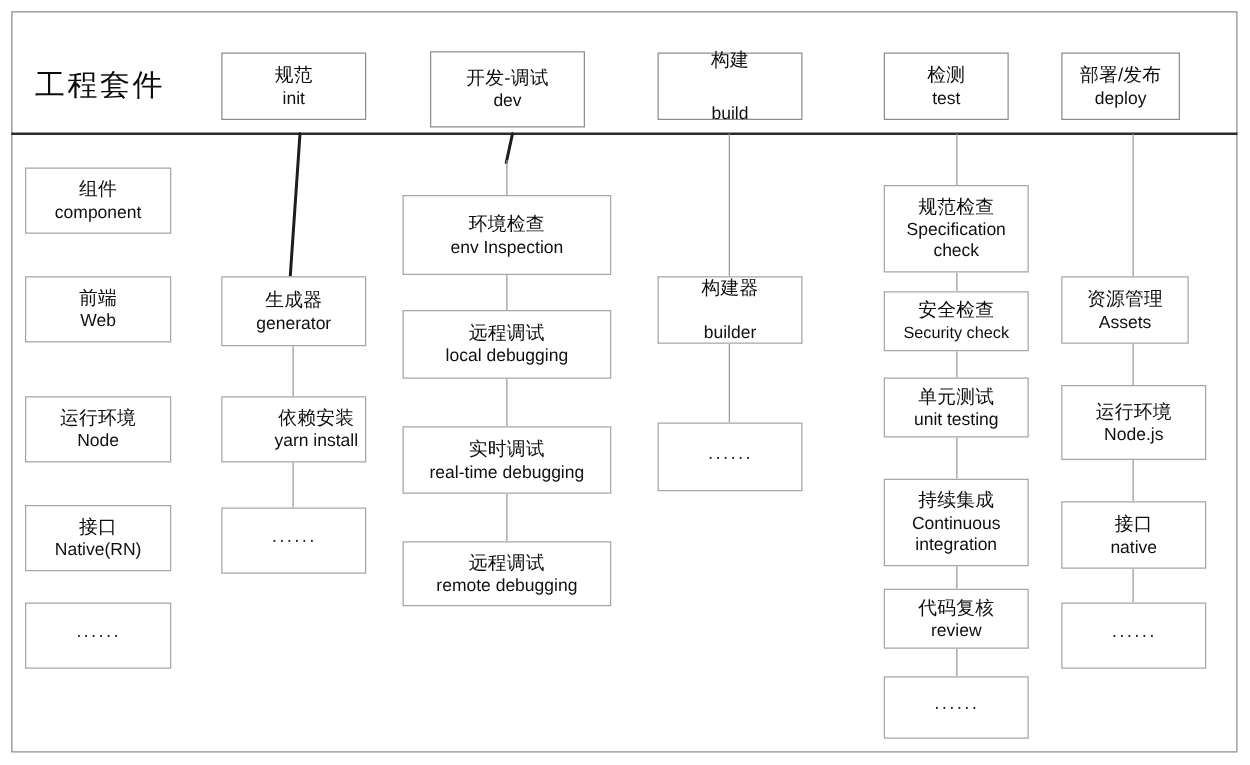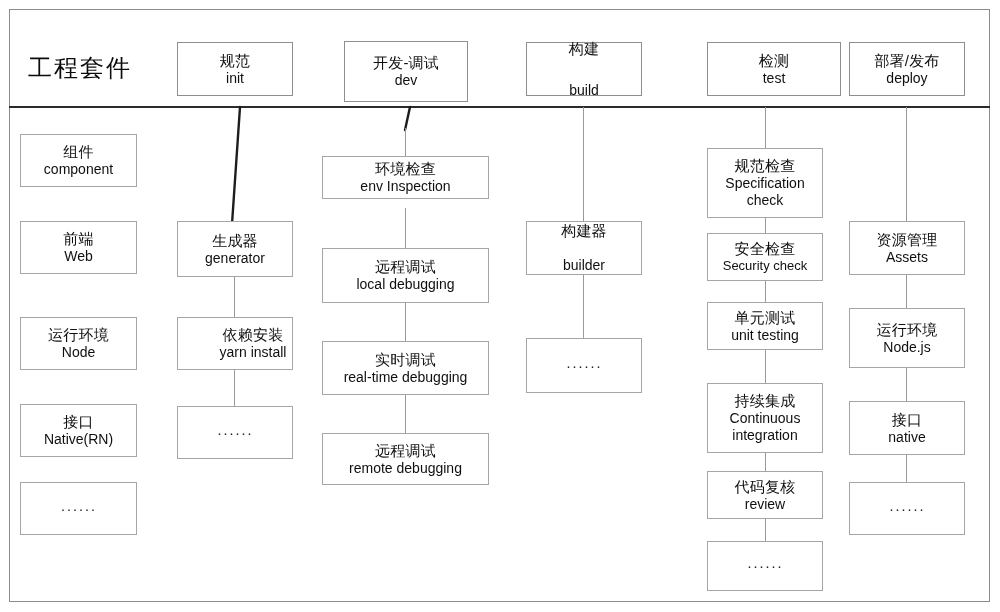--- a/index.html
+++ b/index.html
@@ -118,26 +118,26 @@
   <div class="box header-box" style="left:344px; top:41px; width:124px; height:61px;">
     <span class="cn">开发-调试</span>
     <span class="en">dev</span>
   </div>
 
   <div class="box header-box" style="left:526px; top:42px; width:116px; height:54px;gap:24px;">
     <span class="cn">构建</span>
     <span class="en">build</span>
   </div>
 
-  <div class="box header-box" style="left:707px; top:42px; width:134px; height:54px;">
+  <div class="box header-box" style="left:707px; top:42px; width:100px; height:54px;">
     <span class="cn">检测</span>
     <span class="en">test</span>
   </div>
 
-  <div class="box header-box" style="left:849px; top:42px; width:116px; height:54px;">
+  <div class="box header-box" style="left:849px; top:42px; width:95px; height:54px;">
     <span class="cn">部署/发布</span>
     <span class="en">deploy</span>
   </div>
 
   <svg class="conn-slant" style="left:0; top:0; width:1000px; height:612px;">
     <line x1="240" y1="107" x2="232" y2="224"></line>
   </svg>
   <div class="conn" style="left:234px; top:277px; height:42px;"></div>
   <div class="conn" style="left:234px; top:370px; height:36px;"></div>
 
@@ -189,21 +189,21 @@
     <span class="en">generator</span>
   </div>
   <div class="box" style="left:177px; top:317px; width:116px; height:53px;padding-left:36px;">
     <span class="cn">依赖安装</span>
     <span class="en">yarn install</span>
   </div>
   <div class="box" style="left:177px; top:406px; width:116px; height:53px;">
     <span class="dots">······</span>
   </div>
 
-  <div class="box" style="left:322px; top:156px; width:167px; height:43px;">
+  <div class="box" style="left:322px; top:156px; width:167px; height:64px;">
     <span class="cn">环境检查</span>
     <span class="en">env Inspection</span>
   </div>
   <div class="box" style="left:322px; top:248px; width:167px; height:55px;">
     <span class="cn">远程调试</span>
     <span class="en">local debugging</span>
   </div>
   <div class="box" style="left:322px; top:341px; width:167px; height:54px;">
     <span class="cn">实时调试</span>
     <span class="en">real-time debugging</span>
@@ -238,21 +238,21 @@
     <span class="en">Continuous integration</span>
   </div>
   <div class="box" style="left:707px; top:471px; width:116px; height:48px;">
     <span class="cn">代码复核</span>
     <span class="en">review</span>
   </div>
   <div class="box" style="left:707px; top:541px; width:116px; height:50px;">
     <span class="dots">······</span>
   </div>
 
-  <div class="box" style="left:849px; top:221px; width:116px; height:54px;">
+  <div class="box" style="left:849px; top:221px; width:102px; height:54px;">
     <span class="cn">资源管理</span>
     <span class="en">Assets</span>
   </div>
   <div class="box" style="left:849px; top:308px; width:116px; height:60px;">
     <span class="cn">运行环境</span>
     <span class="en">Node.js</span>
   </div>
   <div class="box" style="left:849px; top:401px; width:116px; height:54px;">
     <span class="cn">接口</span>
     <span class="en">native</span>

